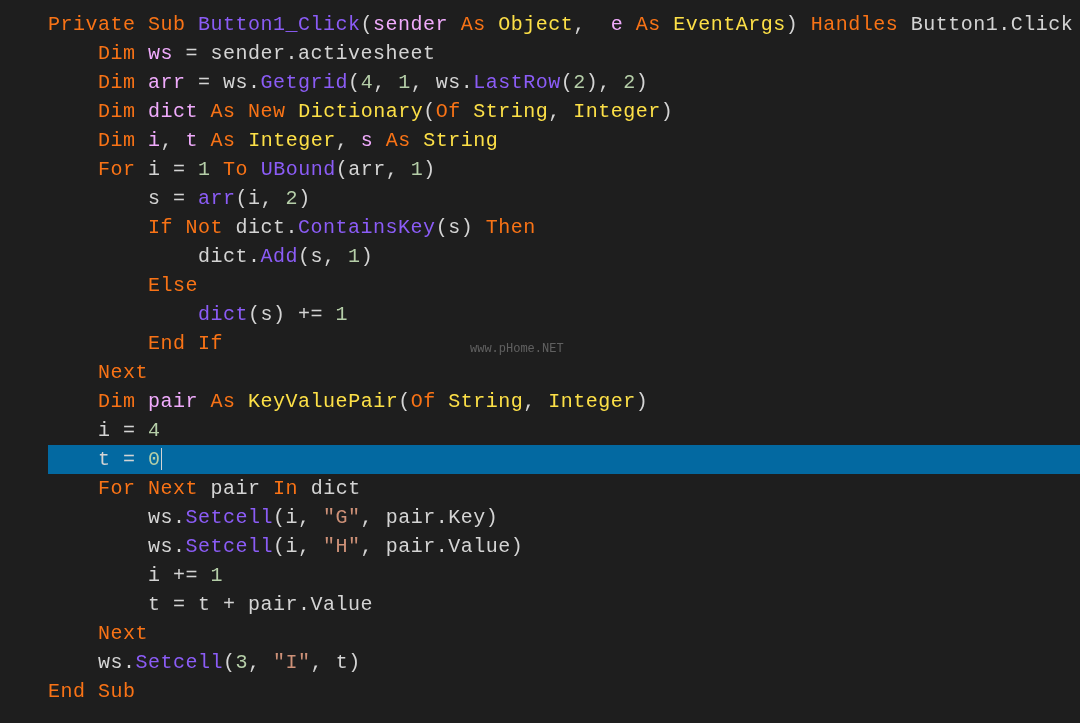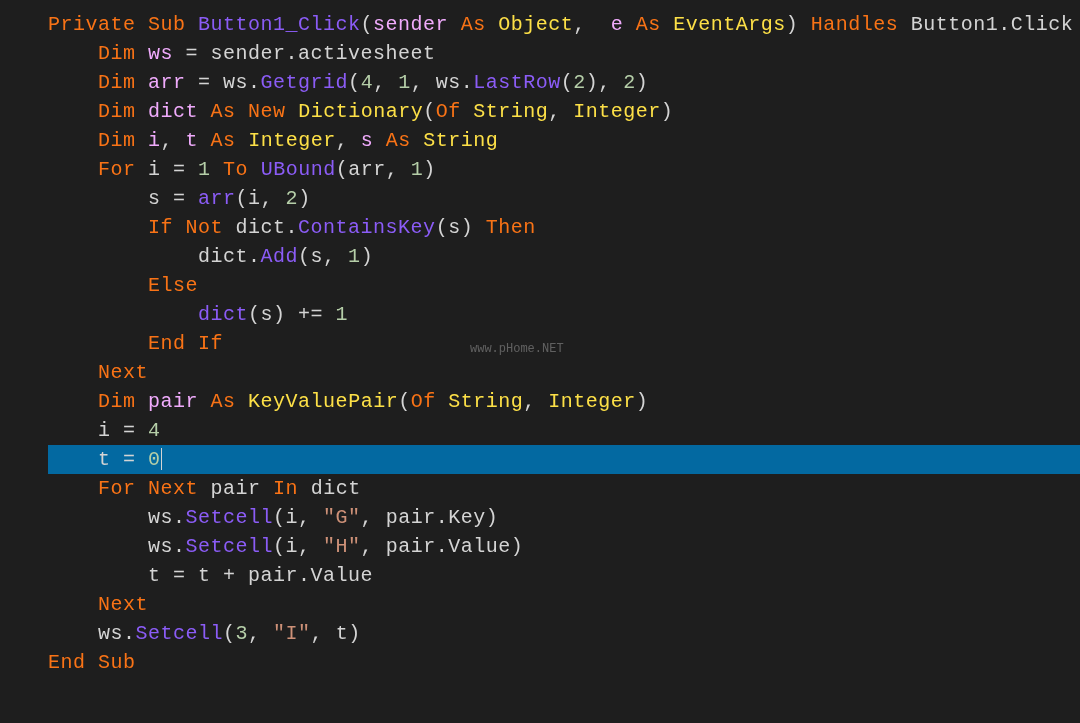--- a/index.html
+++ b/index.html
@@ -81,17 +81,18 @@
     <div class="line"><span>        </span><span class="kw">Else</span></div>
     <div class="line"><span>            </span><span class="fn">dict</span><span class="pn">(</span><span class="id">s</span><span class="pn">) += </span><span class="num">1</span></div>
     <div class="line"><span>        </span><span class="kw">End</span><span class="pn"> </span><span class="kw">If</span></div>
     <div class="line"><span>    </span><span class="kw">Next</span></div>
     <div class="line"><span>    </span><span class="kw">Dim</span><span class="pn"> </span><span class="lv">pair</span><span class="pn"> </span><span class="kw">As</span><span class="pn"> </span><span class="type">KeyValuePair</span><span class="pn">(</span><span class="kw">Of</span><span class="pn"> </span><span class="type">String</span><span class="pn">, </span><span class="type">Integer</span><span class="pn">)</span></div>
     <div class="line"><span>    </span><span class="id">i</span><span class="pn"> = </span><span class="num">4</span></div>
     <div class="line highlight"><span>    </span><span class="id">t</span><span class="pn"> = </span><span class="num">0</span><span class="cursor"></span></div>
     <div class="line"><span>    </span><span class="kw">For</span><span class="pn"> </span><span class="kw">Next</span><span class="pn"> </span><span class="id">pair</span><span class="pn"> </span><span class="kw">In</span><span class="pn"> </span><span class="id">dict</span></div>
     <div class="line"><span>        </span><span class="id">ws.</span><span class="fn">Setcell</span><span class="pn">(</span><span class="id">i</span><span class="pn">, </span><span class="str">"G"</span><span class="pn">, </span><span class="id">pair.Key</span><span class="pn">)</span></div>
     <div class="line"><span>        </span><span class="id">ws.</span><span class="fn">Setcell</span><span class="pn">(</span><span class="id">i</span><span class="pn">, </span><span class="str">"H"</span><span class="pn">, </span><span class="id">pair.Value</span><span class="pn">)</span></div>
+    <div class="line"><span>        </span><span class="id">i</span><span class="pn"> += </span><span class="num">1</span></div>
     <div class="line"><span>        </span><span class="id">t</span><span class="pn"> = </span><span class="id">t</span><span class="pn"> + </span><span class="id">pair.Value</span></div>
     <div class="line"><span>    </span><span class="kw">Next</span></div>
     <div class="line"><span>    </span><span class="id">ws.</span><span class="fn">Setcell</span><span class="pn">(</span><span class="num">3</span><span class="pn">, </span><span class="str">"I"</span><span class="pn">, </span><span class="id">t</span><span class="pn">)</span></div>
     <div class="line"><span></span><span class="kw">End</span><span class="pn"> </span><span class="kw">Sub</span></div>
   </div>
 
 </body></html>

